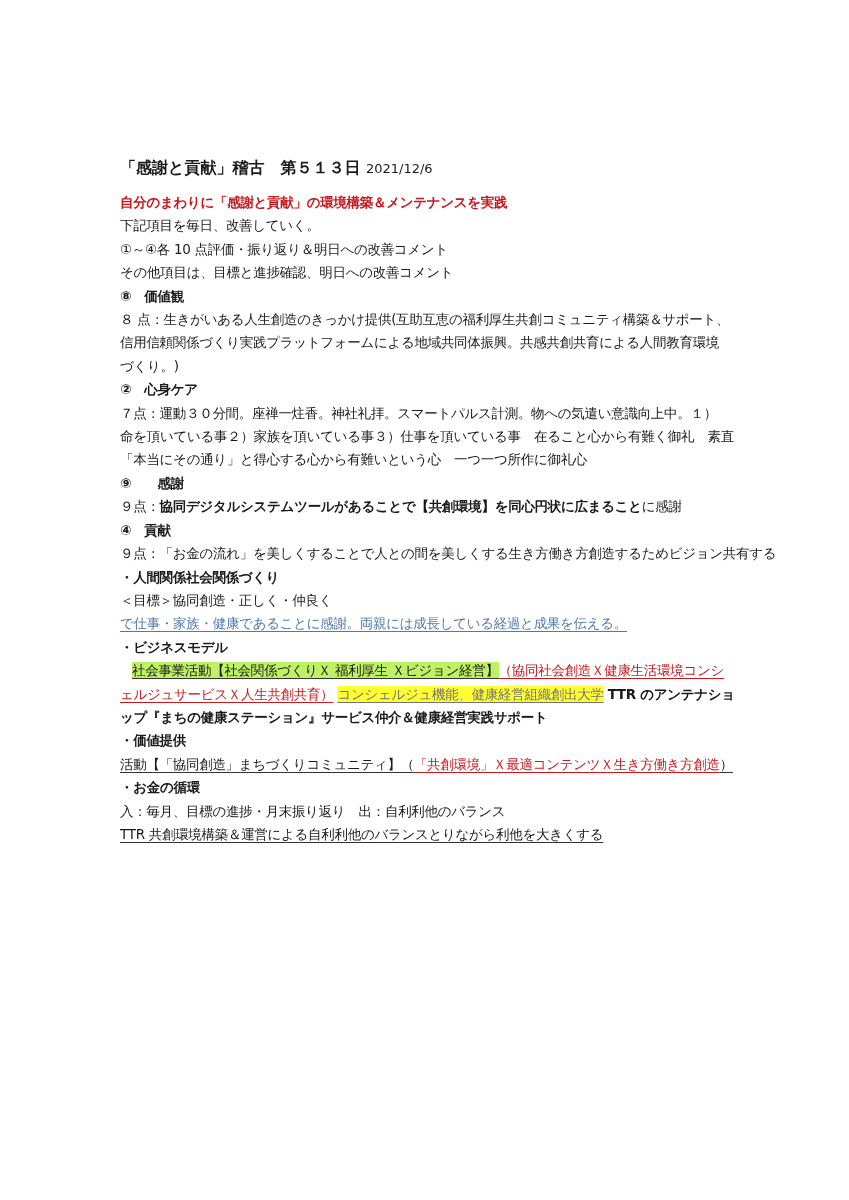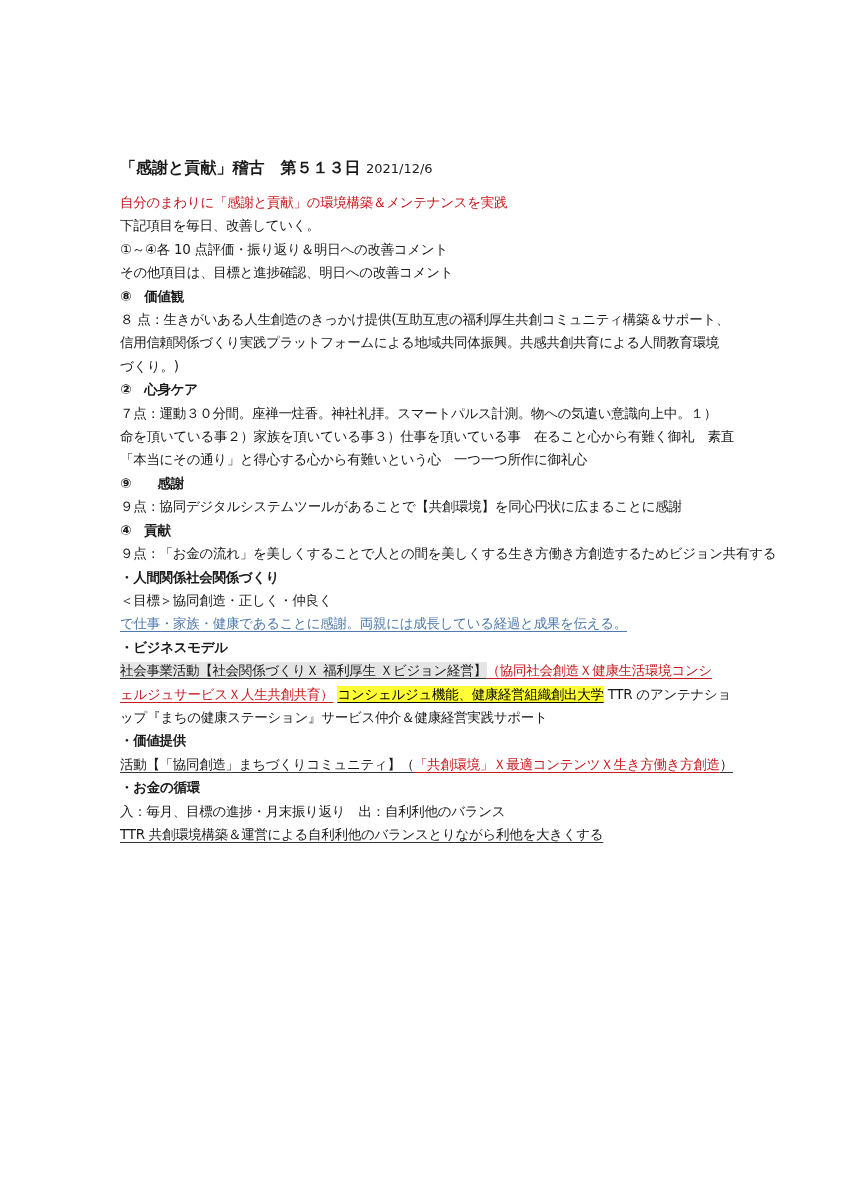--- a/index.html
+++ b/index.html
@@ -3,26 +3,26 @@
 <meta charset="utf-8">
 <style>
   html, body { margin:0; padding:0; background:#fff; }
   body { width:849px; height:1200px; position:relative; overflow:hidden;
          font-family:"DejaVu Sans","Liberation Sans",sans-serif; color:#1a1a1a; }
   .page { position:absolute; left:120px; top:156px; width:620px; }
   .line { font-size:13.5px; line-height:23.4px; white-space:nowrap; letter-spacing:-0.3px; }
   .title { font-size:16px; font-weight:bold; line-height:24px; margin-bottom:10px; }
   .title .date { font-weight:normal; font-size:13px; }
   .red { color:#c8191f; }
-  .bold { font-weight:normal; }
+  .bold { font-weight:bold; }
   .ul { text-decoration:underline; text-decoration-color:#333; text-underline-offset:3px; }
   .blue { color:#4f7aab; text-decoration:underline; text-decoration-color:#4f7aab; text-underline-offset:3px; }
-  .hl { background:#e5e5e5; }
+  .hl { background:#bef264;margin-left:12px; }
   .redul { color:#c8191f; text-decoration:underline; text-decoration-color:#c8191f; text-underline-offset:3px; }
-  .hlred { background:#ffff33; color:#000000; text-decoration:underline; text-underline-offset:3px; }
+  .hlred { background:#ffff33; color:#737373; text-decoration:underline; text-underline-offset:3px; }
   .sechead { font-weight:bold; }
 </style>
 </head>
 <body>
 
 <div class="page">
 
   <div class="title">
     <span>「感謝と貢献」稽古　第５１３日</span>
     <span class="date">2021/12/6</span>

